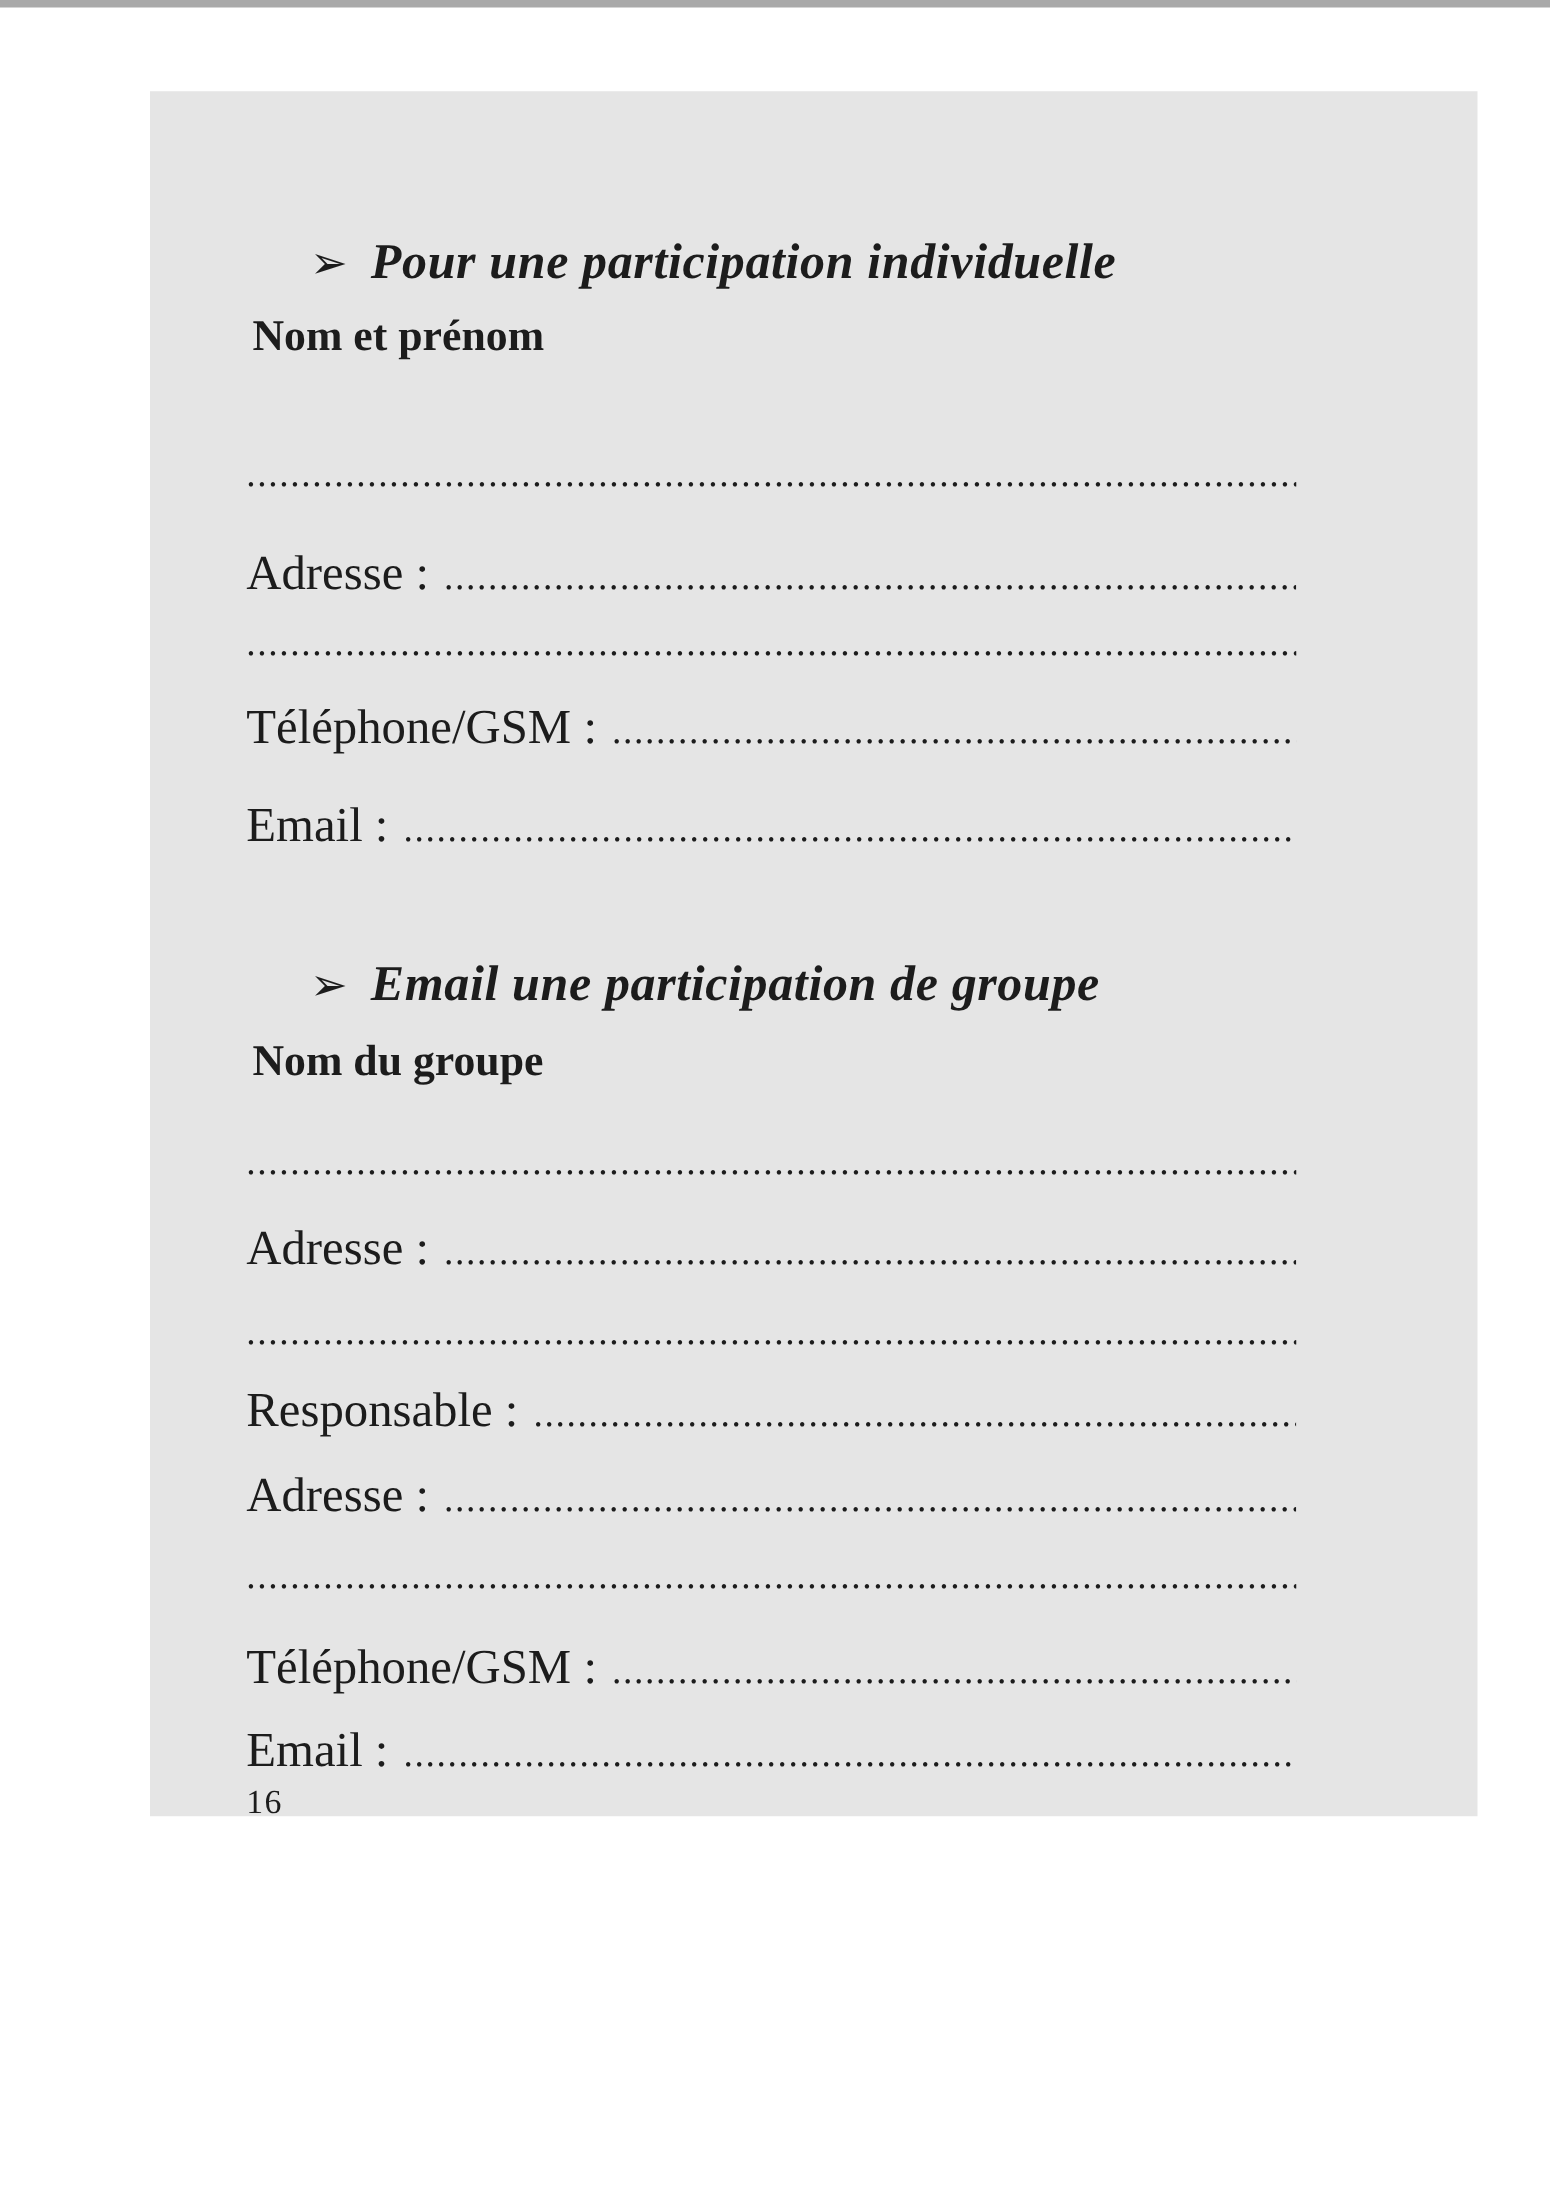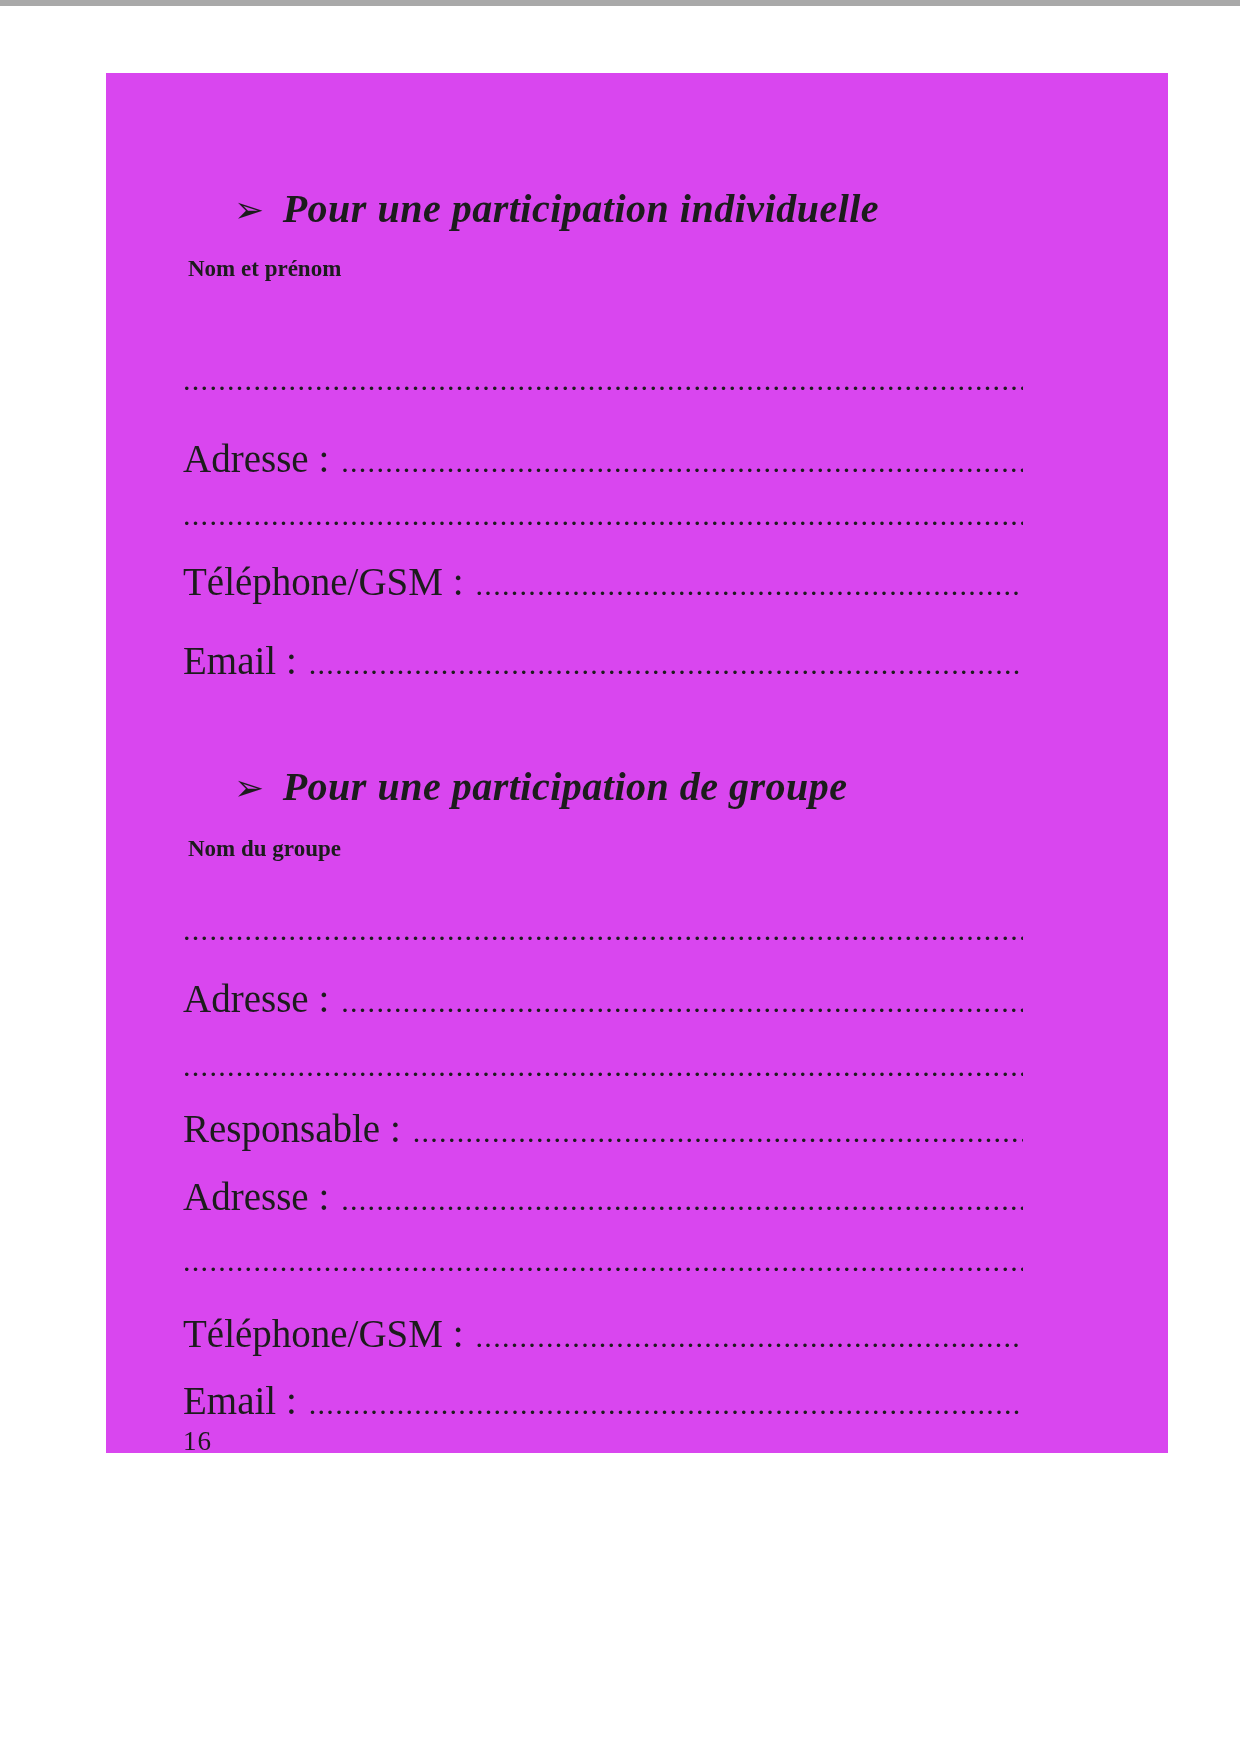--- a/index.html
+++ b/index.html
@@ -11,41 +11,41 @@
     overflow:hidden;
     position:relative;
   }
   .scan-bar {
     position:absolute; top:0; left:0;
     width:1240px; height:6px;
     background:#a9a9a9;
   }
   .page {
     position:absolute;
-    left:106px; top:73px;
+    left:120px; top:73px;
     width:1062px; height:1380px;
-    background:#d946ef;
+    background:#e5e5e5;
     font-family:Liberation Serif, serif;
   }
   .heading {
     position:absolute; left:128px;
     font-size:40px; line-height:48px;
     font-weight:bold; font-style:italic;
     white-space:nowrap;
     letter-spacing:0.5px;
   }
   .heading .bullet {
     font-style:normal;
     font-weight:normal;
     font-size:36px;
     margin-right:18px;
   }
   .subheading {
     position:absolute; left:82px;
-    font-size:23px; line-height:42px;
+    font-size:35px; line-height:42px;
     font-weight:bold;
     white-space:nowrap;
   }
   .row {
     position:absolute; left:77px;
     width:840px;
     display:flex; align-items:baseline;
     gap:12px;
     white-space:nowrap;
     overflow:hidden;
@@ -102,21 +102,21 @@
     </div>
 
     <div class="row" style="top:567px">
       <span class="label">Email :</span>
       <span class="dots">..........................................................................................................................................................</span>
     </div>
   </section>
 
   <section>
     <div class="heading" style="top:690px">
-      <span class="bullet">➢</span><span>Pour une participation de groupe</span>
+      <span class="bullet">➢</span><span>Email une participation de groupe</span>
     </div>
     <div class="subheading" style="top:755px">Nom du groupe</div>
 
     <div class="row dots-only" style="top:838px">
       <span class="dots">..........................................................................................................................................................</span>
     </div>
 
     <div class="row" style="top:905px">
       <span class="label">Adresse :</span>
       <span class="dots">..........................................................................................................................................................</span>

